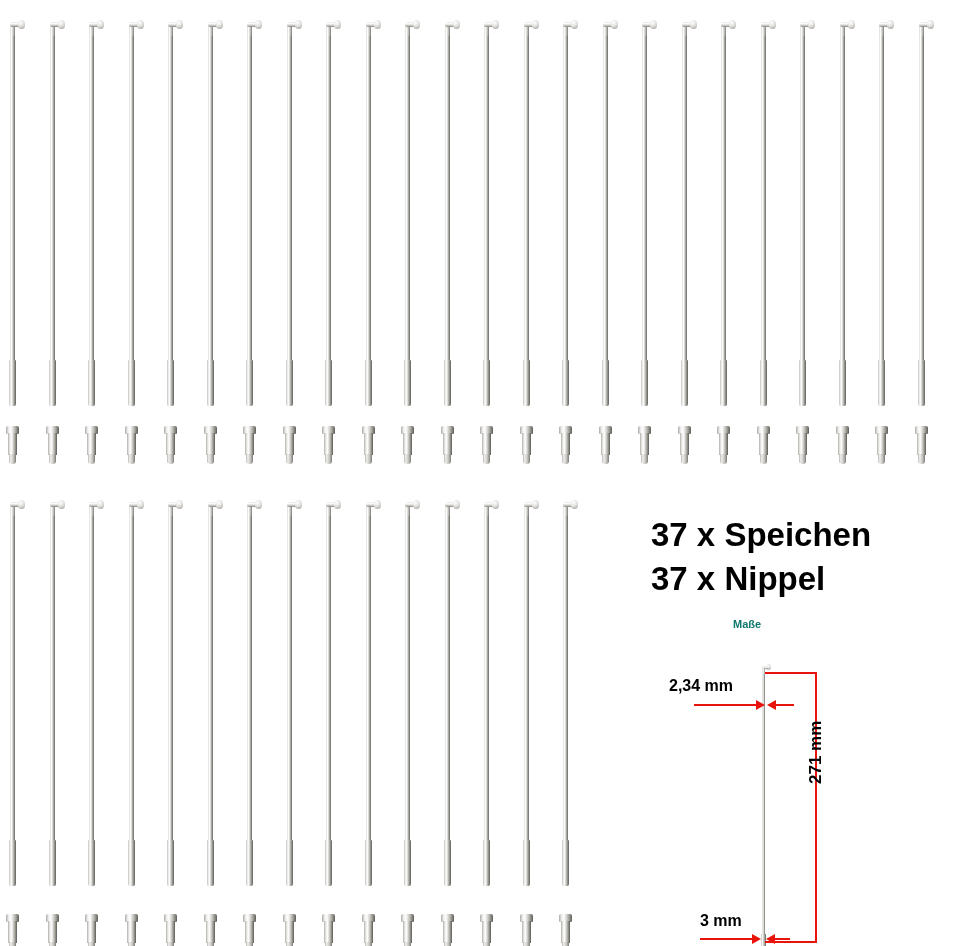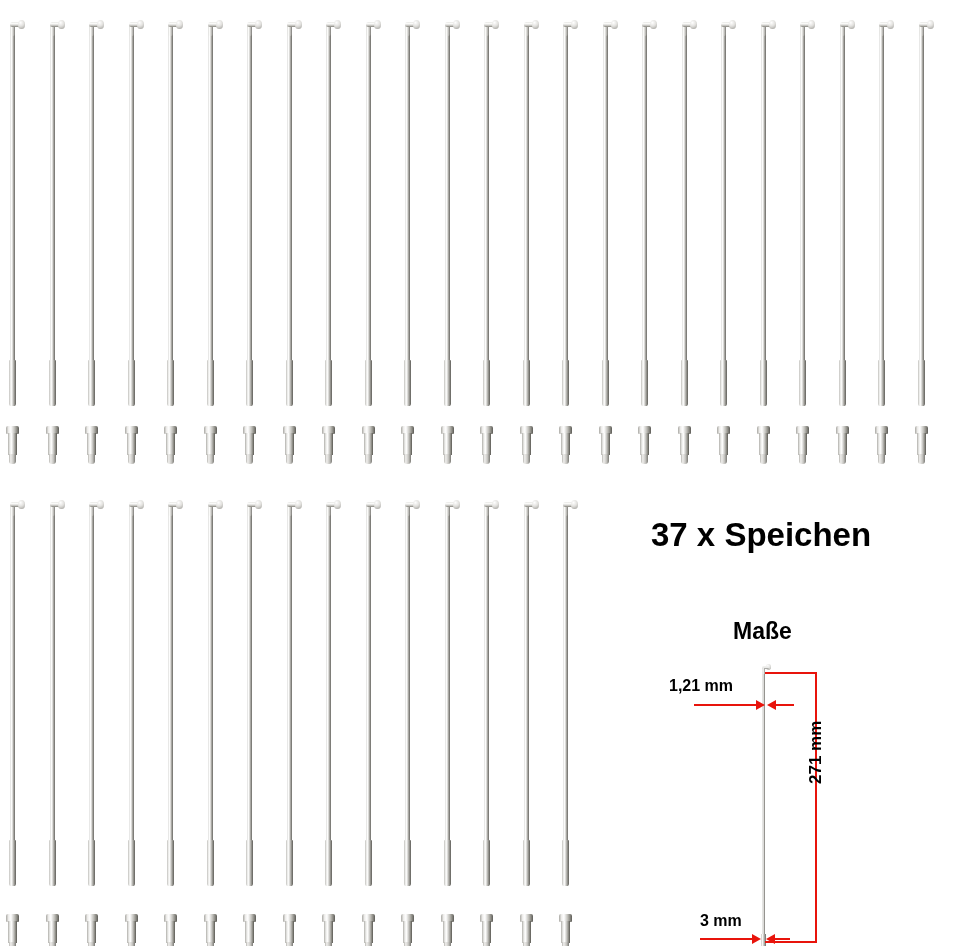--- a/index.html
+++ b/index.html
@@ -135,23 +135,23 @@
     color: #000000;
     white-space: nowrap;
   }
   #title-spokes { left: 651px; top: 498px; }
   #title-nipples { left: 651px; top: 542px; }
 
   #masse-label {
     position: absolute;
     left: 733px;
     top: 602px;
-    font-size: 23px;
+    font-size: 11px;
     font-weight: bold;
-    color: #000000;
+    color: #0f766e;
     white-space: nowrap;
   }
 
   
   #dim-spoke {
     position: absolute;
     left: 757px;
     top: 648px;
     width: 16px;
     height: 290px;
@@ -716,36 +716,37 @@
       </div>
       <div class="nipple" style="left: 559px; top: 898px;">
         <div class="flange"></div>
         <div class="body"></div>
         <div class="tip"></div>
       </div>
     </div>
 
   <div class="headline" id="title-spokes">37 x Speichen</div>
 
+  <div class="headline" id="title-nipples">37 x Nippel</div>
 
   <div id="masse-label">Maße</div>
 
   <div id="dim-spoke">
     <div class="dhead"></div>
     <div class="dbendh"></div>
     <div class="dbend"></div>
     <div class="dshaft"></div>
     <div class="dtip"></div>
   </div>
 
   <div class="red-line red-h" style="left:694px; top:688px; width:62px;"></div>
   <div class="arrow-right" style="left:756px; top:684px;"></div>
   <div class="red-line red-h" style="left:776px; top:688px; width:18px;"></div>
   <div class="arrow-left" style="left:767px; top:684px;"></div>
-  <div class="dim-text" id="dim-234">1,21 mm</div>
+  <div class="dim-text" id="dim-234">2,34 mm</div>
 
   <div class="red-line red-h" style="left:765px; top:656px; width:52px;"></div>
   <div class="red-line red-h" style="left:765px; top:925px; width:52px;"></div>
   <div class="red-line red-v" style="left:815px; top:656px; height:270px;"></div>
   <div class="dim-text" id="dim-271">271 mm</div>
 
   <div class="red-line red-h" style="left:700px; top:922px; width:56px;"></div>
   <div class="arrow-right" style="left:752px; top:918px;"></div>
   <div class="red-line red-h" style="left:774px; top:922px; width:16px;"></div>
   <div class="arrow-left" style="left:766px; top:918px;"></div>

